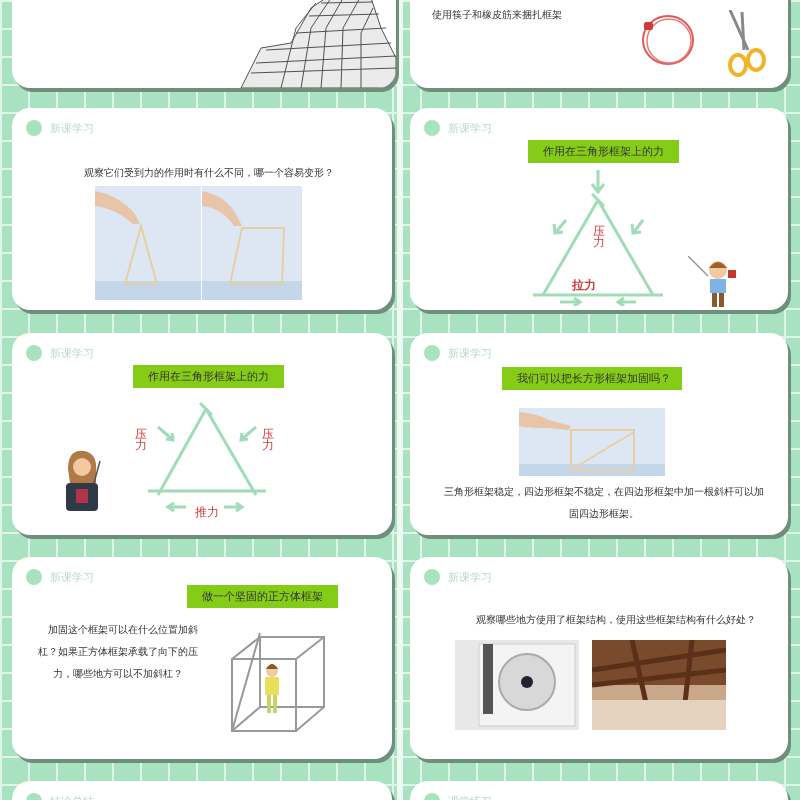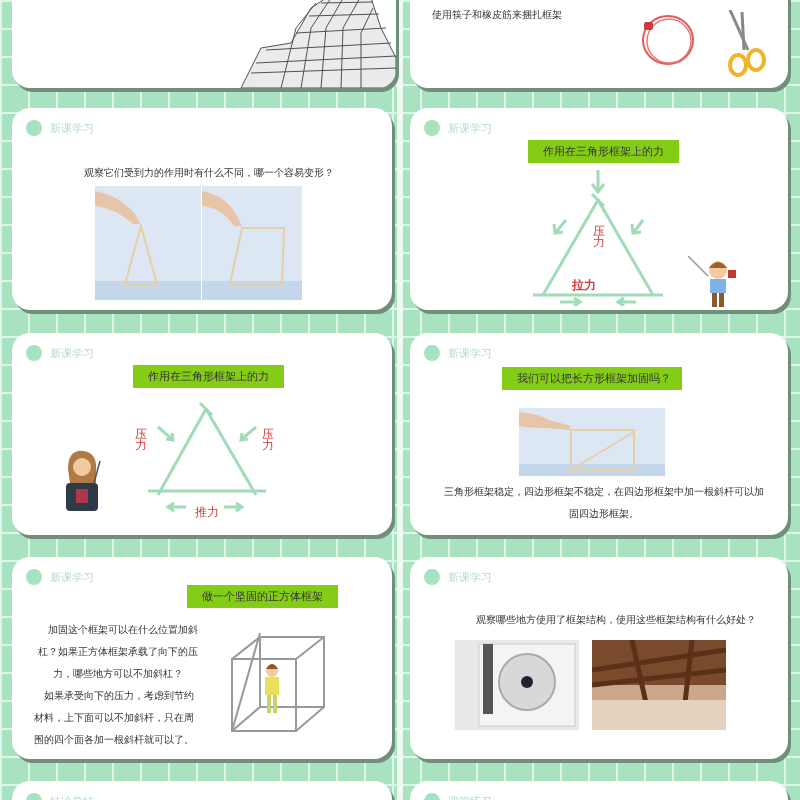--- a/index.html
+++ b/index.html
@@ -174,21 +174,20 @@
   <div class="txt" style="left:34px; top:148px; width:320px;text-align:center;">三角形框架稳定，四边形框架不稳定，在四边形框架中加一根斜杆可以加固四边形框架。</div>
 </div>
 
 <div class="slide" style="left:12px; top:557px; width:380px; height:202px;">
   <div class="hdr">
       <span class="dot"></span>
       <span class="t">新课学习</span>
     </div>
   <div class="tag" style="left:131px; top:28px;margin-left:44px;">做一个坚固的正方体框架</div>
   <div class="txt" style="left:22px; top:62px; width:168px; text-indent:10px;text-align:center;">加固这个框架可以在什么位置加斜杠？如果正方体框架承载了向下的压力，哪些地方可以不加斜杠？</div>
-  <div class="txt" style="left:22px; top:128px; width:168px; text-indent:10px;">如果承受向下的压力，考虑到节约材料，上下面可以不加斜杆，只在周围的四个面各加一根斜杆就可以了。</div>
   <svg style="position:absolute; left:218px; top:72px;" width="110" height="110" viewBox="0 0 110 110">
     <g stroke="#999" stroke-width="2" fill="none">
       <rect x="2" y="30" width="64" height="72"></rect>
       <rect x="30" y="8" width="64" height="70"></rect>
       <line x1="2" y1="30" x2="30" y2="8"></line>
         <line x1="66" y1="30" x2="94" y2="8"></line>
       <line x1="2" y1="102" x2="30" y2="78"></line>
         <line x1="66" y1="102" x2="94" y2="78"></line>
       <line x1="2" y1="102" x2="30" y2="4"></line>
     </g>

